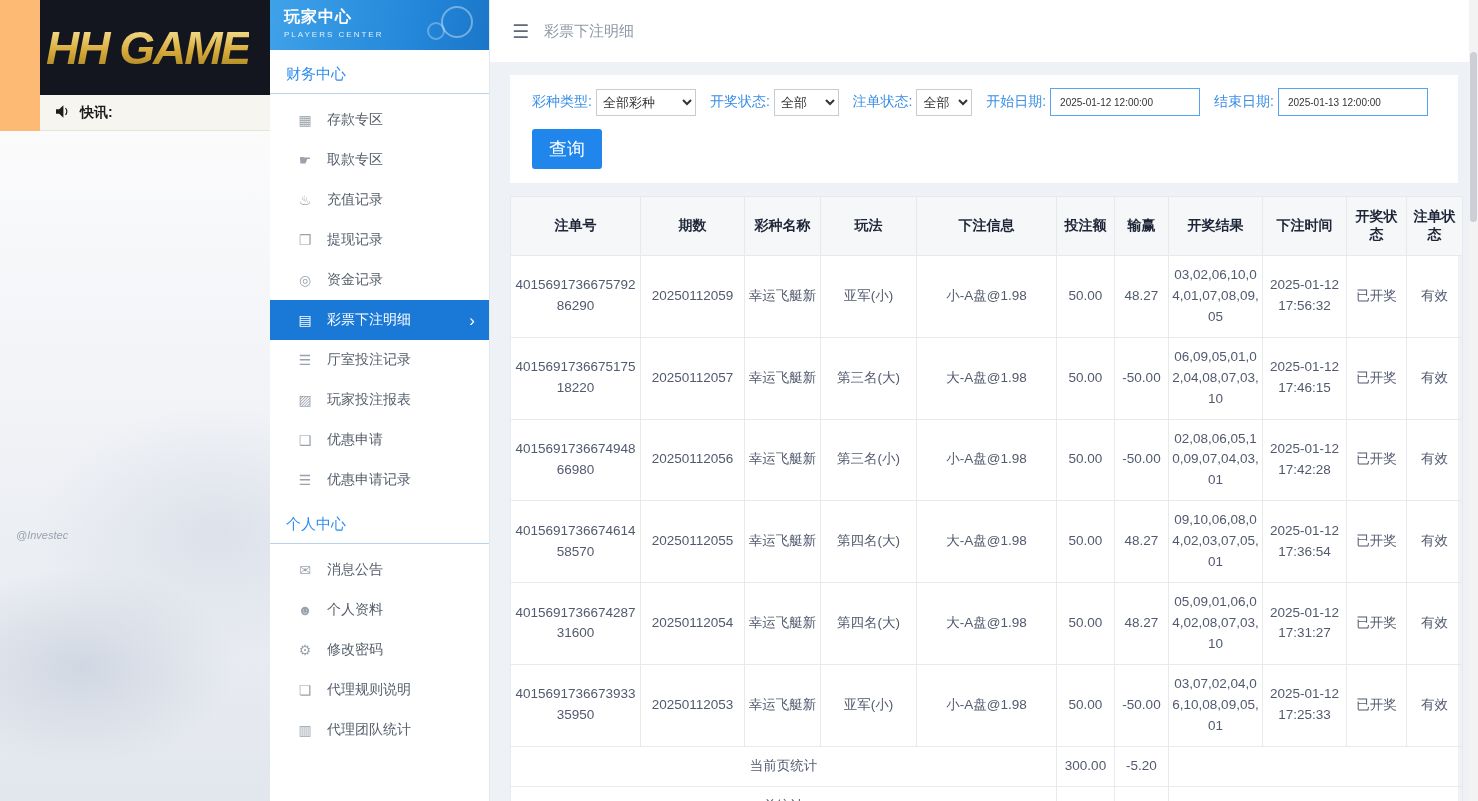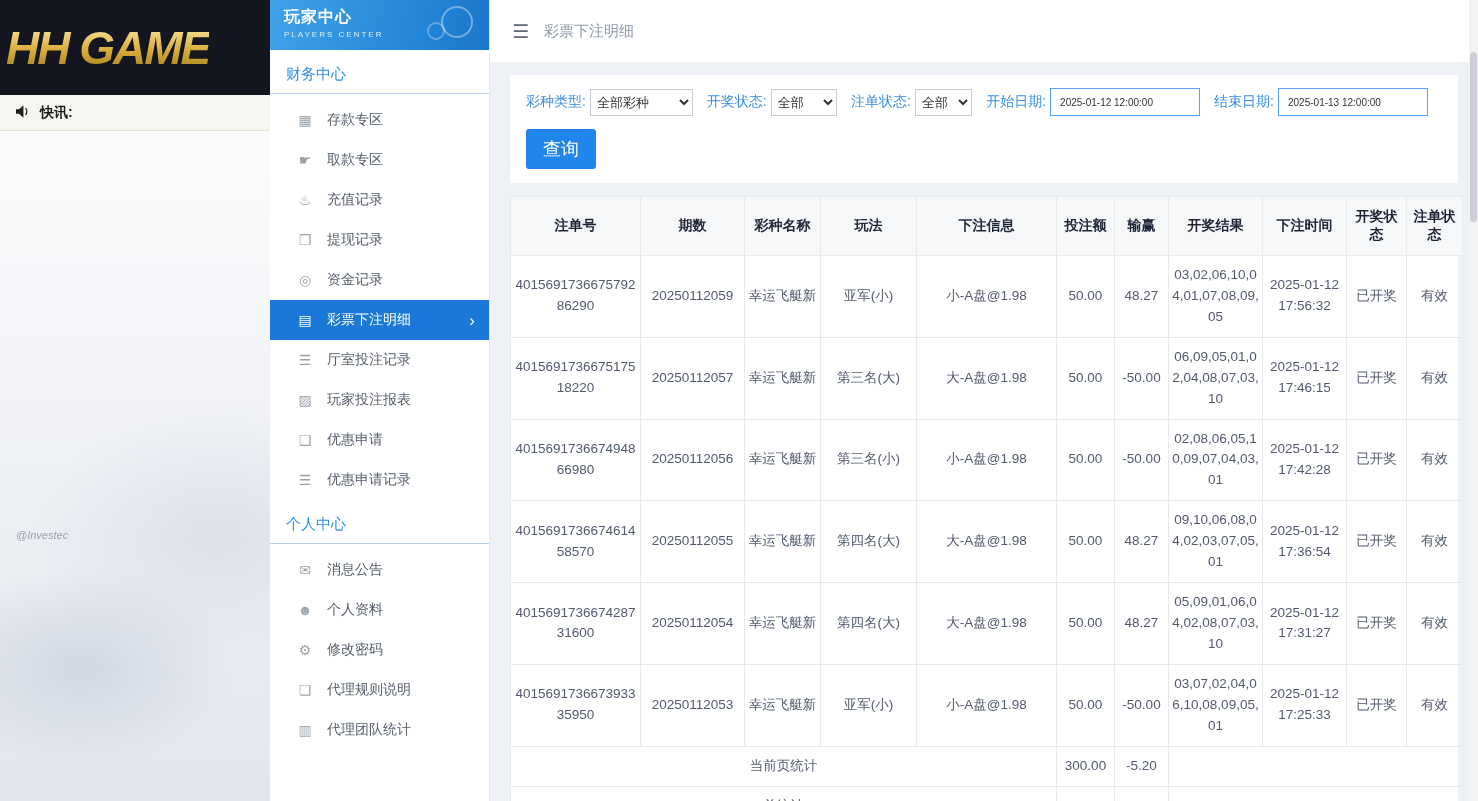--- a/index.html
+++ b/index.html
@@ -1,21 +1,21 @@
 <!DOCTYPE html>
 <html><head>
 <meta charset="utf-8">
 <style>
   * { box-sizing: border-box; margin: 0; padding: 0; }
   html,body { width:1478px; height:801px; overflow:hidden;
     font-family:"Liberation Sans","DejaVu Sans",sans-serif; background:#eef1f6; }
   .app { display:flex; width:1478px; height:801px; }
 
   
-  .brand-panel { width:270px; height:801px; position:relative; background:#fdba74; flex:0 0 270px; overflow:hidden; }
+  .brand-panel { width:270px; height:801px; position:relative; background:#fdba74; flex:0 0 270px; overflow:hidden;padding-left:40px; }
   .logo-area { height:95px; background:#14161f; display:flex; align-items:center; padding-left:6px; overflow:hidden; }
   .brand-logo { font-size:46px; font-weight:800; font-style:italic; letter-spacing:-2px; white-space:nowrap;
     background:linear-gradient(180deg,#f9e49a 10%,#d8ab3a 55%,#9a7b1c 100%);
     -webkit-background-clip:text; background-clip:text; color:transparent; }
   .news-bar { height:36px; background:#f7f5f0; border-bottom:1px solid #e6e3da;
     display:flex; align-items:center; gap:9px; padding:0 16px; font-size:14px; font-weight:bold; color:#1c1c1c; }
   .brand-bg { position:absolute; top:131px; left:0; right:0; bottom:0;
     background:
       radial-gradient(220px 140px at 30% 80%, rgba(190,200,215,.55), rgba(0,0,0,0) 70%),
       radial-gradient(260px 180px at 80% 60%, rgba(205,212,225,.5), rgba(0,0,0,0) 70%),
@@ -42,21 +42,21 @@
   .chevron { margin-left:auto; font-size:17px; line-height:1; color:#fff; }
 
   
   .main { flex:1; display:flex; flex-direction:column; background:#eef1f6; overflow:hidden; }
   .topbar { height:62px; background:#fff; display:flex; align-items:center; gap:15px; padding:0 22px; flex:0 0 62px; }
   .hamburger { font-size:19px; color:#5f6979; cursor:pointer; }
   .page-title { font-size:15px; color:#8e98a8; }
   .content { padding:13px 20px 0 20px; display:flex; flex-direction:column; gap:13px; flex:1; overflow:hidden; }
 
   
-  .filter-card { background:#fff; padding:13px 16px 14px 16px; }
+  .filter-card { background:#fff; padding:13px 16px 14px 22px; }
   .filter-row { display:flex; align-items:center; font-size:14px; }
   .f-label { color:#3a8ee6; margin-right:4px; white-space:nowrap; }
   .filter-row select { height:27px; border:1px solid #c7ccd4; background:#fff; color:#333; font-size:13px;
     margin-right:14px; padding:0 2px; font-family:"Liberation Sans","DejaVu Sans",sans-serif; }
   .sel-wide { width:112px; } .sel-mid { width:72px; } .sel-small { width:62px; }
   .date-input { height:28px; width:150px; border:1px solid #57a3f3; padding:0 9px; font-size:10px; color:#333;
     margin-right:14px; font-family:"Liberation Sans","DejaVu Sans",sans-serif; }
   .search-btn { margin-top:13px; background:#2186eb; color:#fff; border:none; border-radius:3px;
     padding:8px 17px; font-size:18px; cursor:pointer; font-family:"Liberation Sans","DejaVu Sans",sans-serif; }
 

